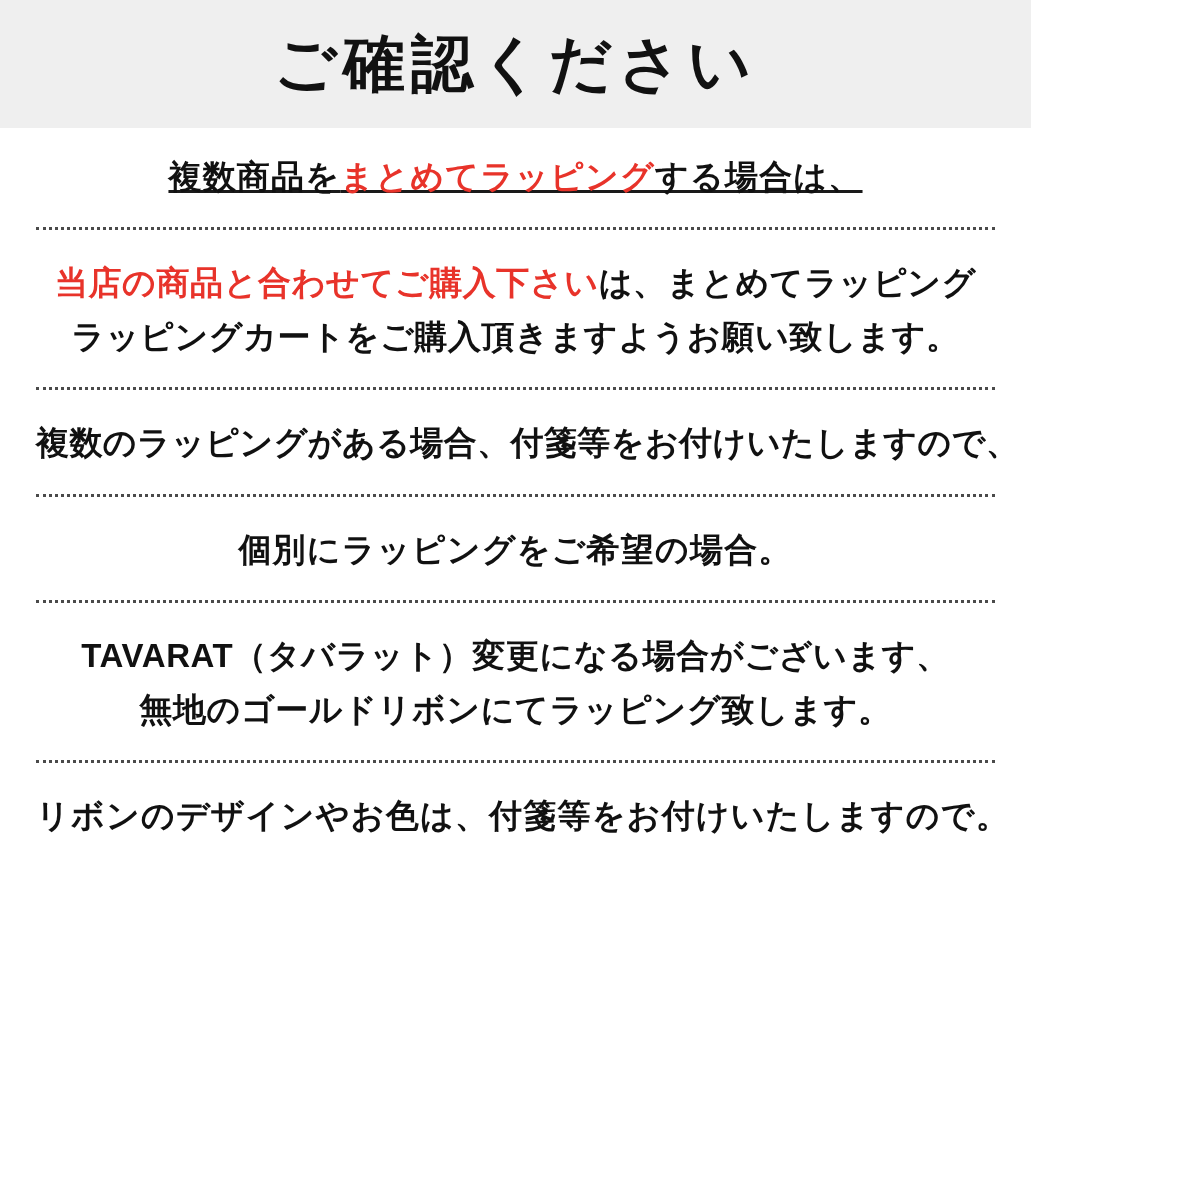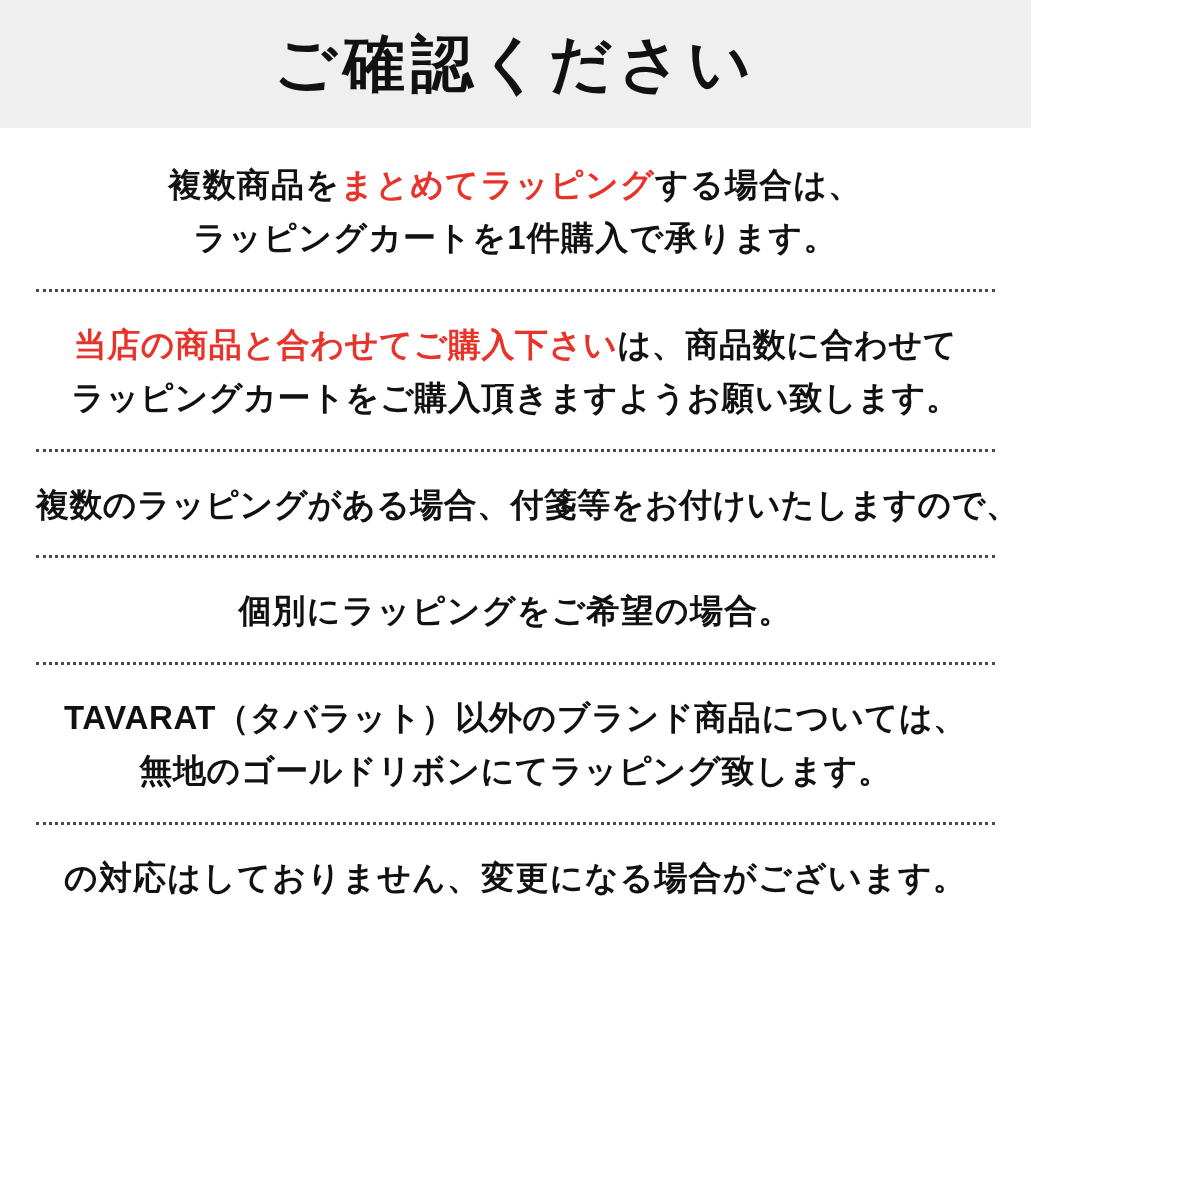--- a/index.html
+++ b/index.html
@@ -50,52 +50,51 @@
     font-size: 33px;
     font-weight: 700;
     line-height: 1.62;
     letter-spacing: 1.2px;
     color: #111111;
     white-space: nowrap;
   }
   .accent {
     color: #e8332a;
   }
-  .item-1 { padding-top: 30px; }
+  .item-1 { padding-top: 22px; text-decoration: underline; }
   .item-2 .notice-line { letter-spacing: 0.6px; }
   .item-3 .notice-line { letter-spacing: 0.4px; }
   .item-5 .notice-line { letter-spacing: 0.6px; }
   .item-7 { padding-bottom: 10px; }
 </style>
 </head>
 <body>
 
 <div class="page">
 
   <div class="header-band">
     <div class="header-title">ご確認ください</div>
   </div>
 
   <div class="notice-list">
     <div class="notice-item item-1">
         <div class="notice-line"><span>複数商品を</span><span class="accent">まとめてラッピング</span><span>する場合は、</span></div>
-        <div class="notice-line"><span>ラッピングカートを1件購入で承ります。</span></div>
       </div>
     <div class="notice-item item-2">
-        <div class="notice-line"><span class="accent">当店の商品と合わせてご購入下さい</span><span>は、商品数に合わせて</span></div>
+        <div class="notice-line"><span class="accent">当店の商品と合わせてご購入下さい</span><span>は、まとめてラッピング</span></div>
         <div class="notice-line"><span>ラッピングカートをご購入頂きますようお願い致します。</span></div>
       </div>
     <div class="notice-item item-3">
         <div class="notice-line"><span>複数のラッピングがある場合、付箋等をお付けいたしますので、</span></div>
       </div>
     <div class="notice-item item-4">
         <div class="notice-line"><span>個別にラッピングをご希望の場合。</span></div>
       </div>
     <div class="notice-item item-5">
-        <div class="notice-line"><span>TAVARAT（タバラット）以外のブランド商品については、</span></div>
+        <div class="notice-line"><span>TAVARAT（タバラット）変更になる場合がございます、</span></div>
         <div class="notice-line"><span>無地のゴールドリボンにてラッピング致します。</span></div>
       </div>
     <div class="notice-item item-7">
-        <div class="notice-line"><span>の対応はしておりません、変更になる場合がございます。</span></div>
+        <div class="notice-line"><span>リボンのデザインやお色は、付箋等をお付けいたしますので。</span></div>
       </div>
   </div>
 
 </div>
 
 </body></html>

